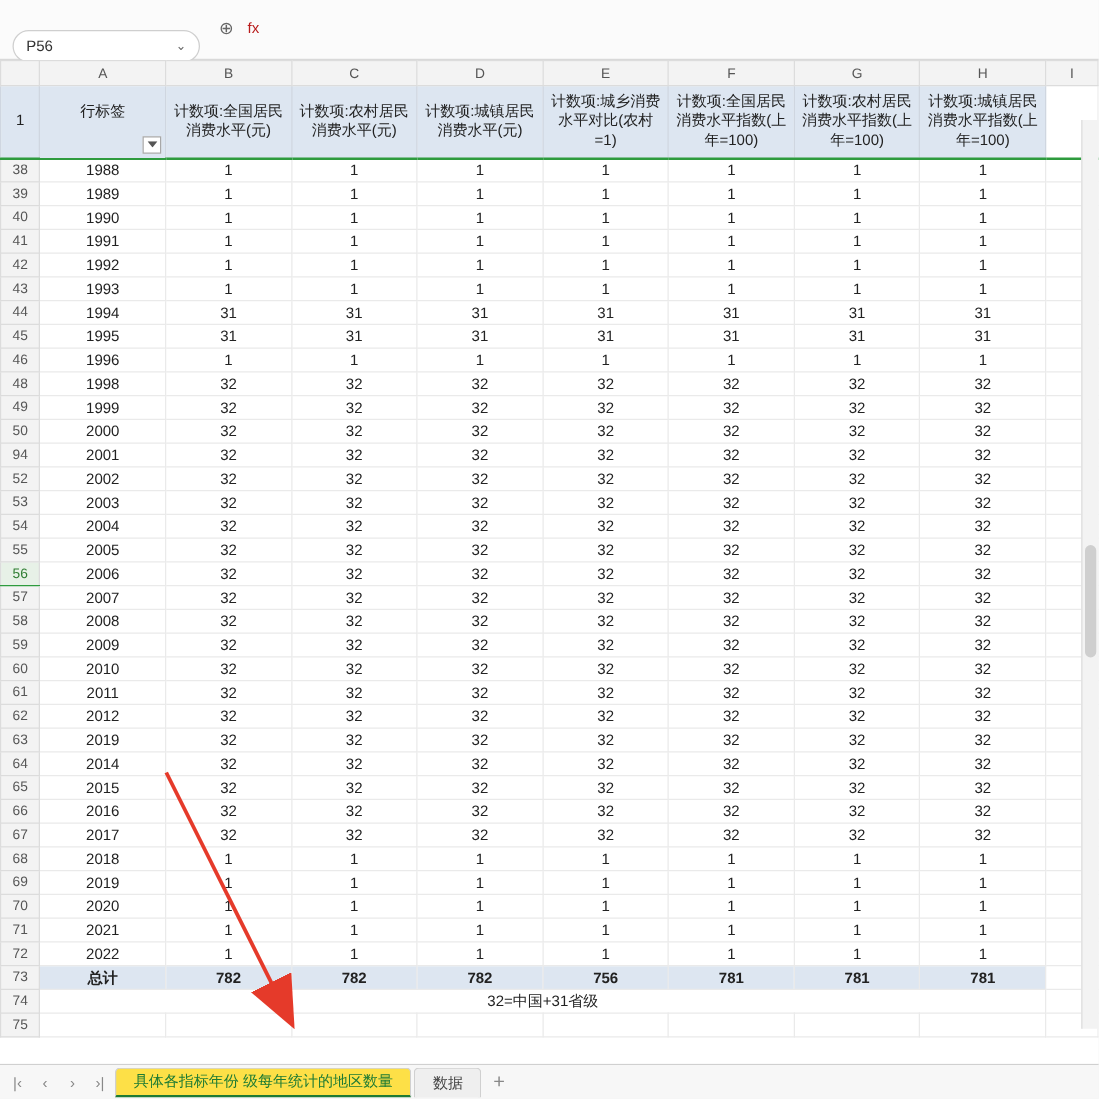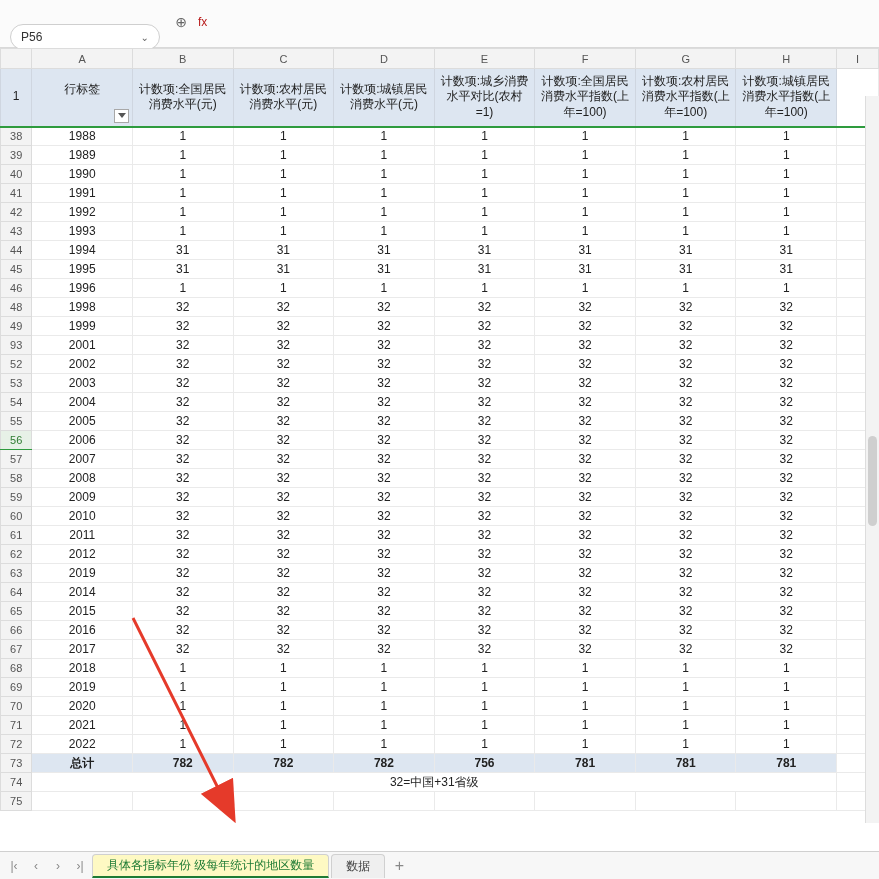--- a/index.html
+++ b/index.html
@@ -146,21 +146,21 @@
     background:#efefef;
     border:1px solid #d0d0d0;
     border-bottom:none;
     border-radius:4px 4px 0 0;
     color:#444;
     height:24px;
     display:flex;align-items:center;
     font-size:12px;
   }
   .tab.active {
-    background:#fef9c3;
+    background:#fde047;
     color:#1e7b34;
     border-bottom:2px solid #1e7b34;
   }
   .add-tab { color:#888; font-size:16px; width:24px;text-align:center; }
   
   .arrow {
     position:absolute;
     left:123px; top:608px;
     pointer-events:none;
   }
@@ -350,21 +350,33 @@
           <td class="cell">32</td>
           <td class="cell">32</td>
           <td class="cell">32</td>
           <td class="cell">32</td>
           <td class="cell">32</td>
           <td class="cell">32</td>
           <td class="cell">32</td>
           <td class="cell"></td>
         </tr>
         <tr>
-          <td class="rowhead">93</td>
+          <td class="rowhead">50</td>
+          <td class="cell">2000</td>
+          <td class="cell">32</td>
+          <td class="cell">32</td>
+          <td class="cell">32</td>
+          <td class="cell">32</td>
+          <td class="cell">32</td>
+          <td class="cell">32</td>
+          <td class="cell">32</td>
+          <td class="cell"></td>
+        </tr>
+        <tr>
+          <td class="rowhead">94</td>
           <td class="cell">2001</td>
           <td class="cell">32</td>
           <td class="cell">32</td>
           <td class="cell">32</td>
           <td class="cell">32</td>
           <td class="cell">32</td>
           <td class="cell">32</td>
           <td class="cell">32</td>
           <td class="cell"></td>
         </tr>

